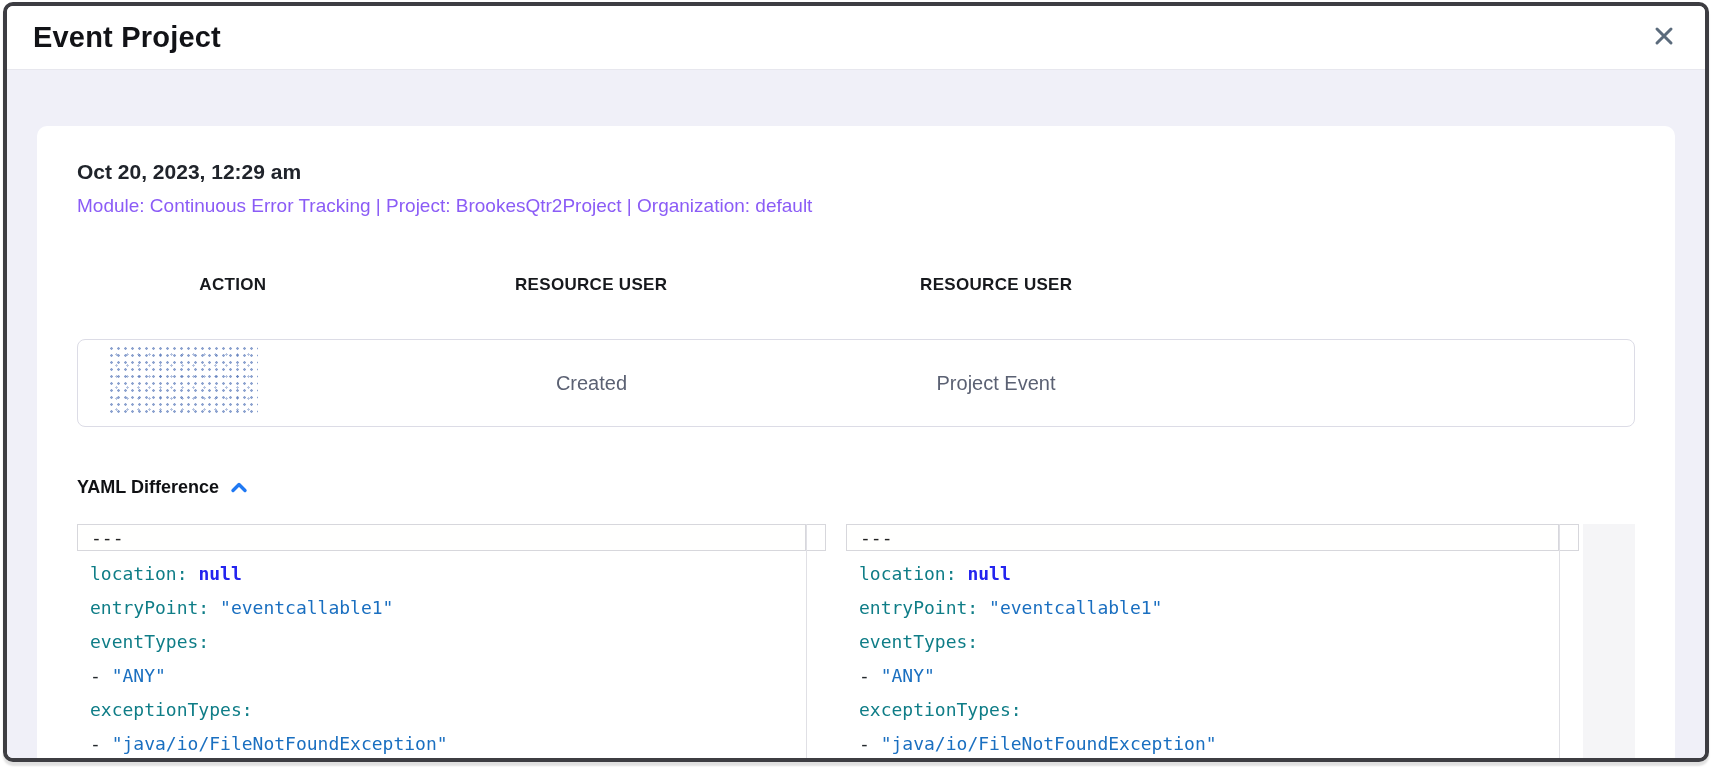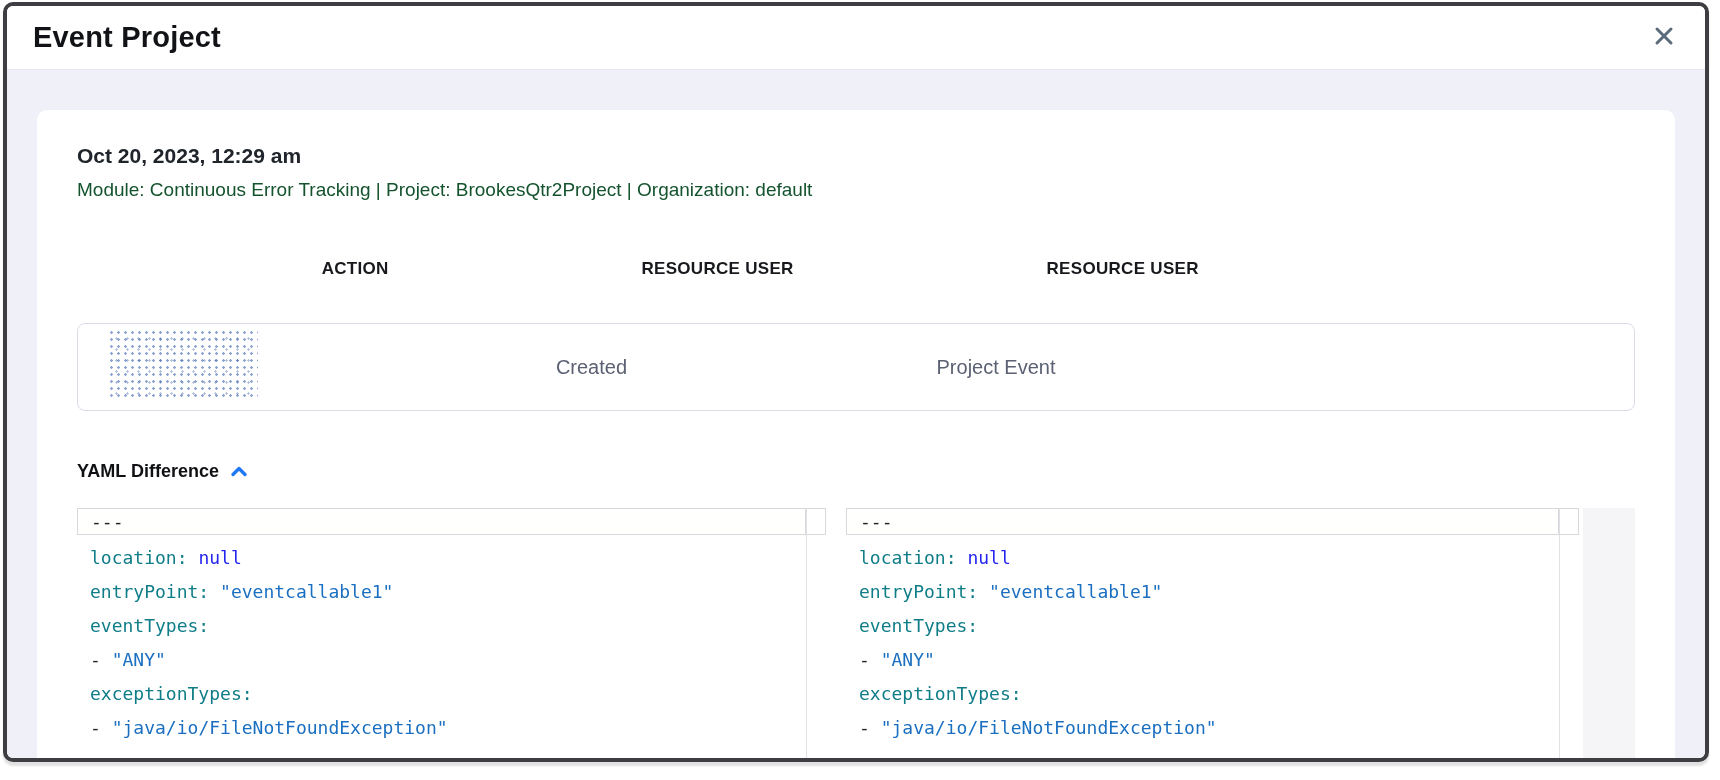--- a/index.html
+++ b/index.html
@@ -29,32 +29,32 @@
     padding:0 26px;
   }
   .modal-title{font-size:29px;font-weight:bold;color:#121317;letter-spacing:.2px;}
   .close-btn{
     width:30px;height:30px;border:none;background:transparent;cursor:pointer;
     display:flex;align-items:center;justify-content:center;padding:0;
   }
   
   .modal-body{
     background:var(--body-bg);height:696px;
-    padding:40px 30px 0 30px;
+    padding:56px 30px 0 30px;
   }
   .card{
     background:#fff;border-radius:10px;height:720px;
     padding:34px 40px 0 40px;
   }
   .event-date{font-size:21px;font-weight:bold;color:#20242b;margin:0 0 11px 0;}
-  .event-meta{font-size:19px;color:#14532d;margin:0;}
+  .event-meta{font-size:19px;color:#8b5cf6;margin:0;}
   
   .grid-cols{display:grid;grid-template-columns:20% 26% 26% 28%;align-items:center;}
   .table-head{margin-top:58px;}
-  .th{font-size:17px;font-weight:bold;color:#17191d;letter-spacing:.3px;text-align:right;}
+  .th{font-size:17px;font-weight:bold;color:#17191d;letter-spacing:.3px;text-align:center;}
   .th-user{text-align:left;padding-left:28px;}
   .table-row{
     margin-top:44px;border:1px solid #dcdce6;border-radius:8px;height:88px;
   }
   .cell{font-size:20px;color:#5b6173;text-align:center;}
   .cell-user{text-align:left;padding-left:30px;}
   .redacted-block{
     width:150px;height:72px;display:inline-block;
     background-image:
       radial-gradient(circle, rgba(46,86,168,0.55) 1.1px, transparent 1.5px),
@@ -86,21 +86,21 @@
   .cm-scrollcol-top{height:27px;border:1px solid #d7d7dc;border-left:none;background:#fff;}
   .cm-lines{
     position:absolute;left:0;right:20px;top:27px;bottom:0;
     padding:6px 0 0 13px;
     font-family:"DejaVu Sans Mono","Liberation Mono",monospace;
     font-size:18px;line-height:34px;white-space:pre;overflow:hidden;
     color:var(--code-text);
   }
   .tok-key{color:var(--yaml-key);}
   .tok-str{color:var(--yaml-string);}
-  .tok-nul{color:var(--yaml-null);font-weight:normal;}
+  .tok-nul{color:var(--yaml-null);font-weight:bold;}
   .tok-plain{color:var(--code-text);}
 </style>
 </head>
 <body>
 
 <div class="frame">
 
   <div class="modal-header">
     <div class="modal-title">Event Project</div>
     <button class="close-btn">

